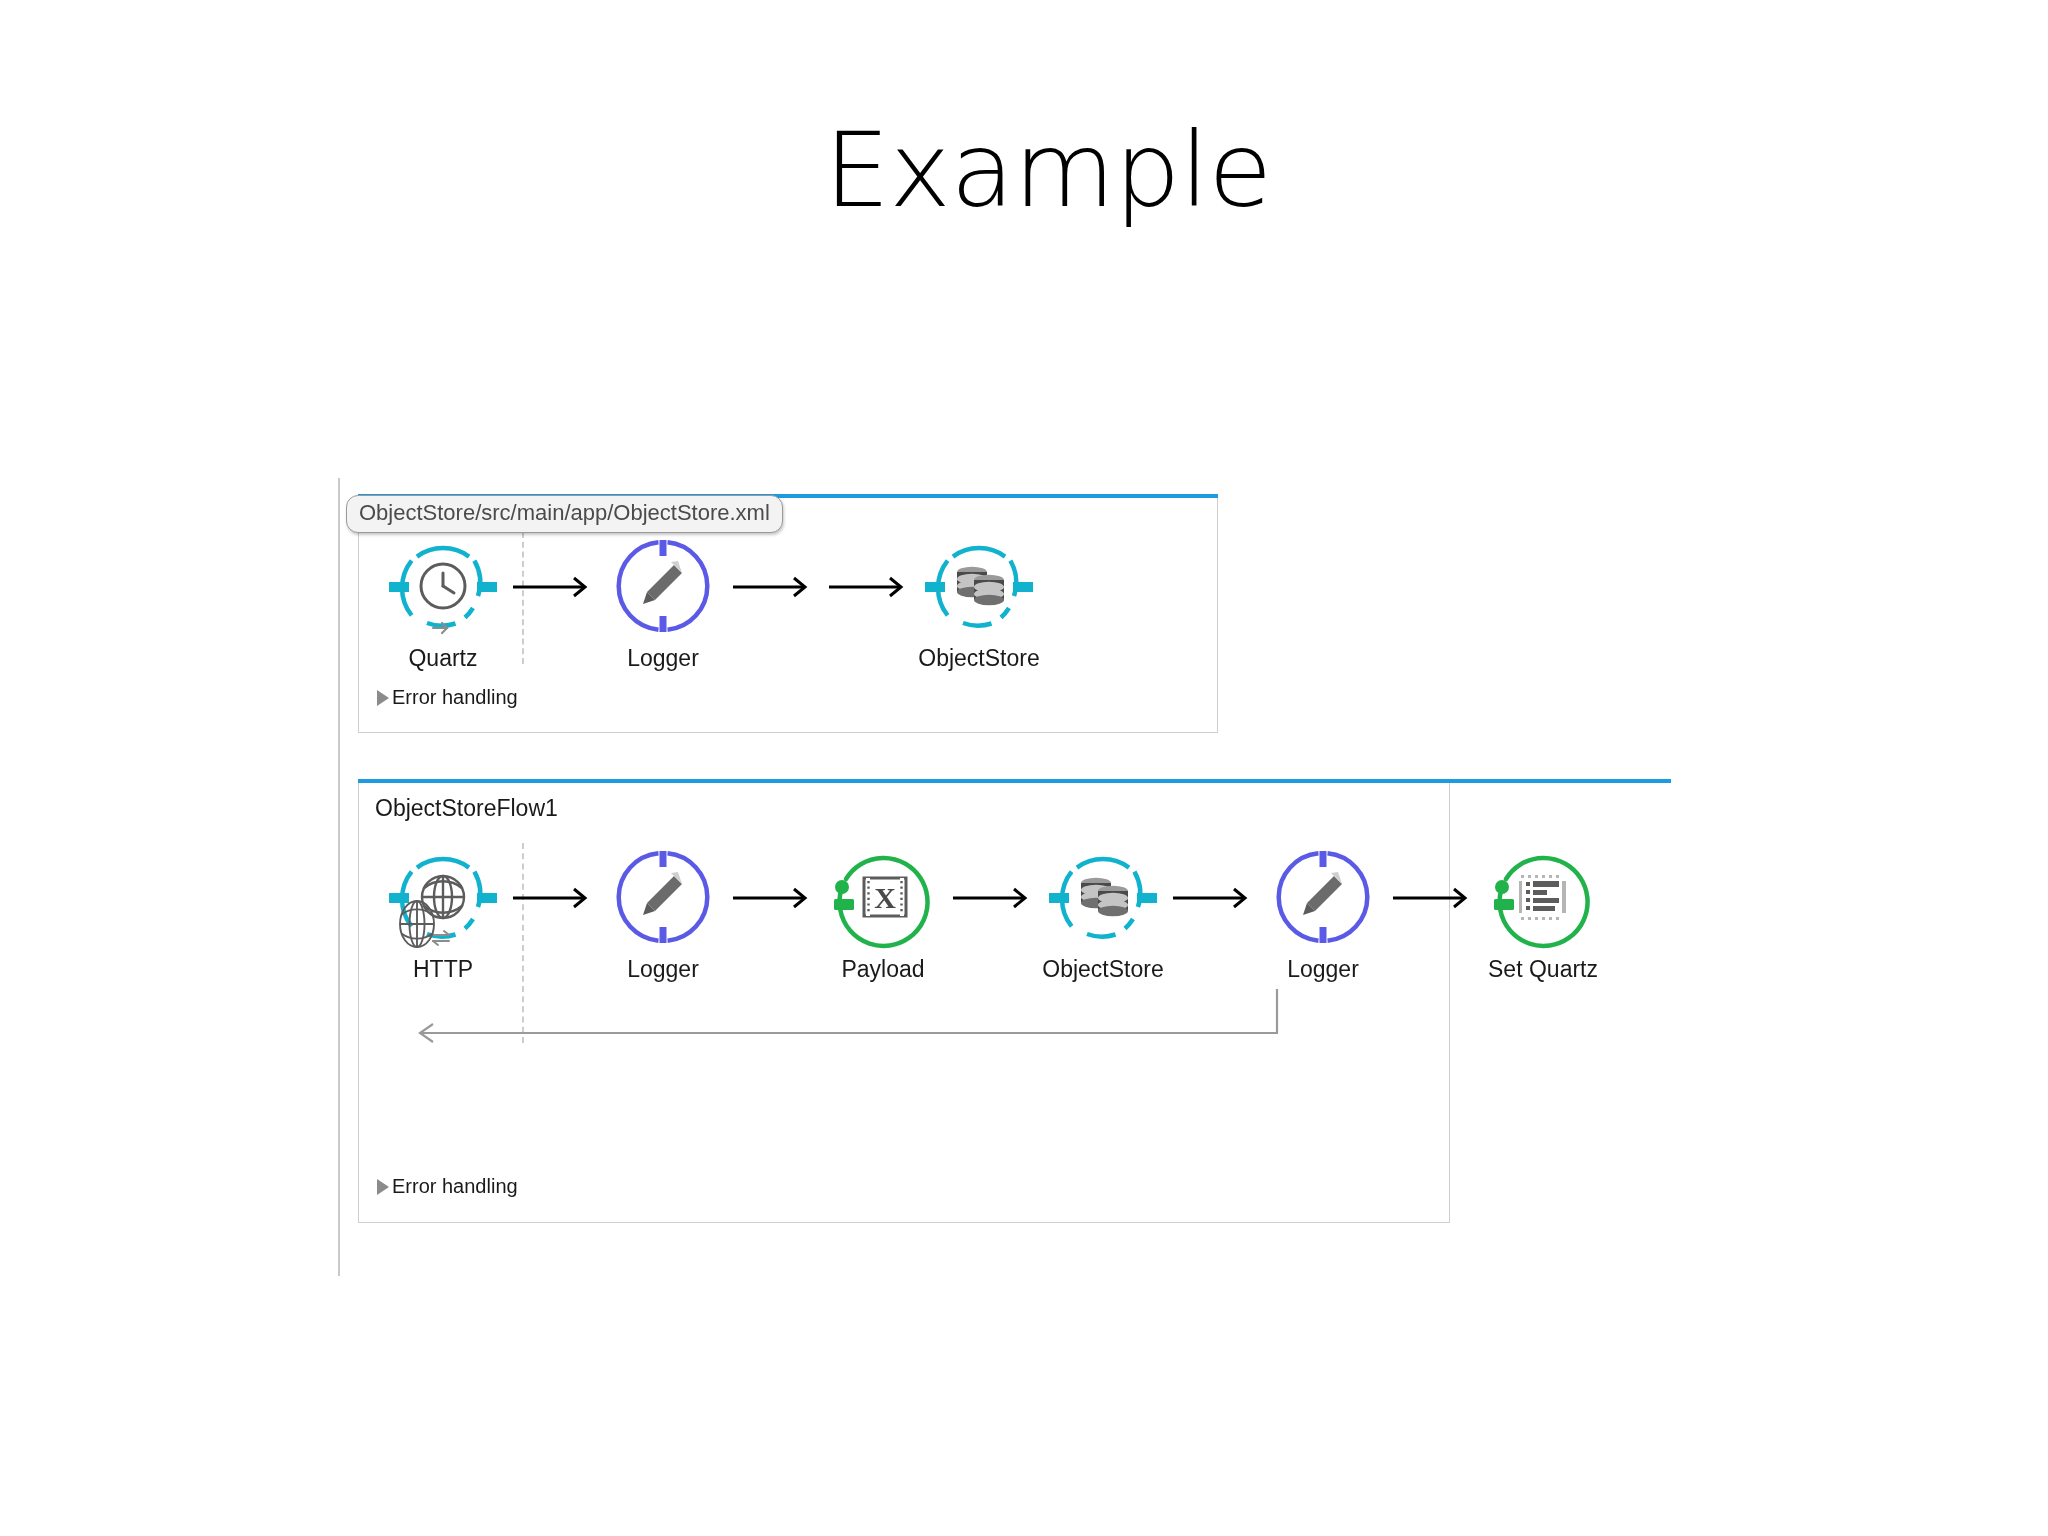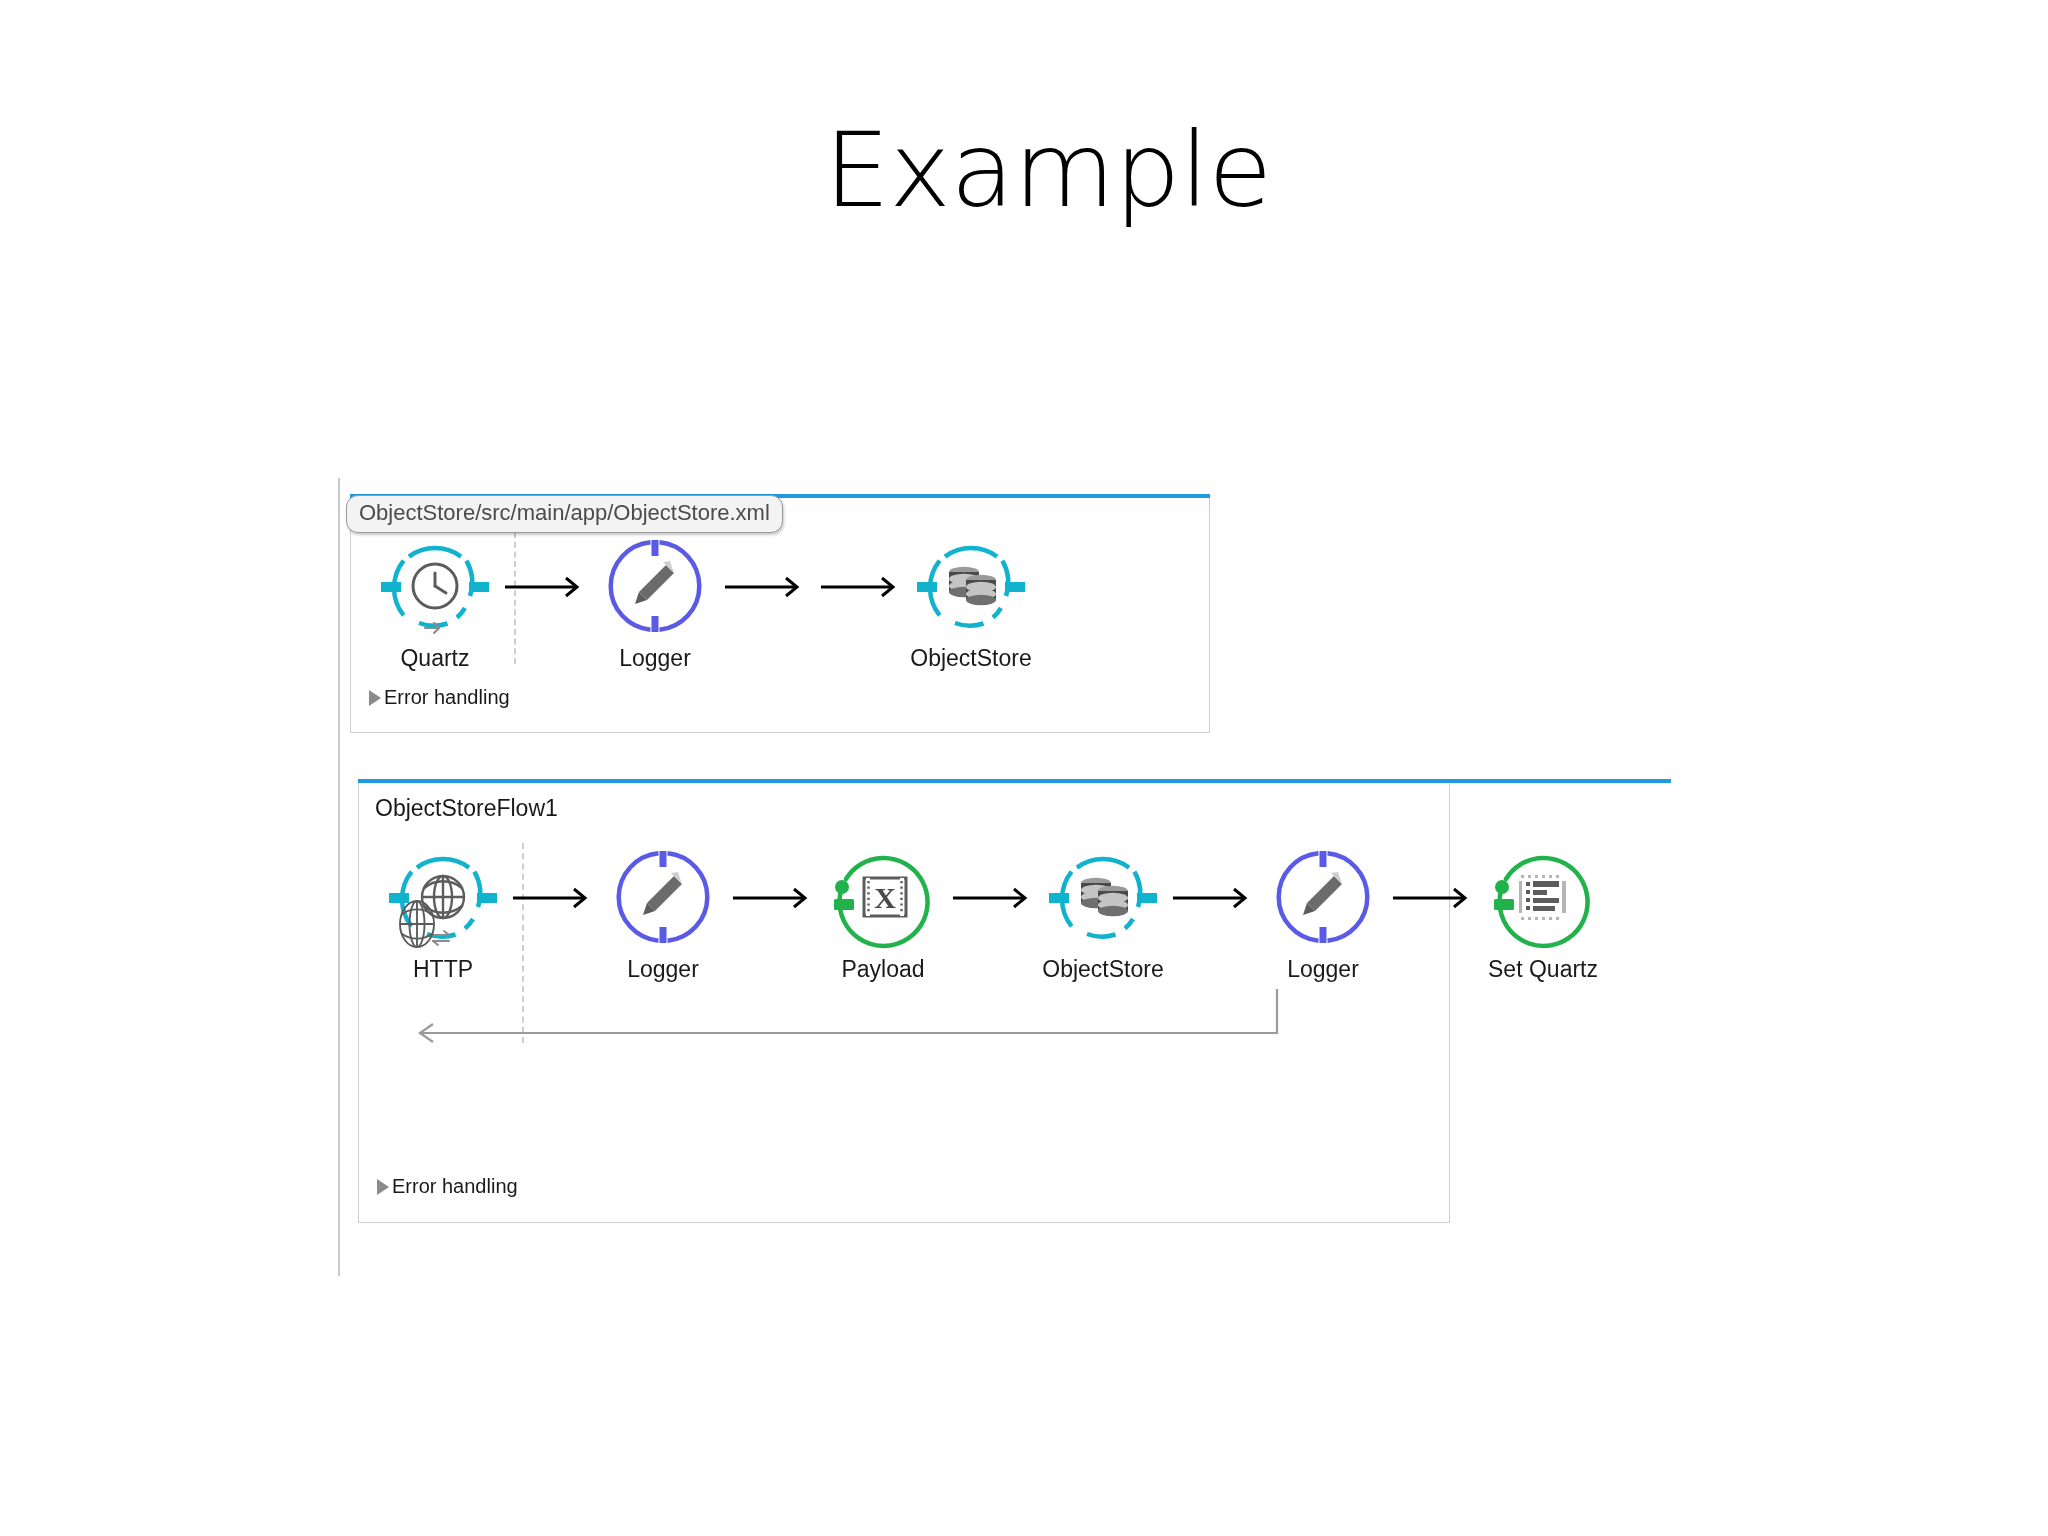--- a/index.html
+++ b/index.html
@@ -67,21 +67,21 @@
   .flow-title {
     position: absolute;
     font-size: 23px;
     color: #1a1a1a;
     font-family: "Liberation Sans", sans-serif;
     white-space: nowrap;
   }
 
   
   #flow-panel-1 {
-    left: 12px;
+    left: 20px;
     top: 20px;
     width: 860px;
     height: 235px;
   }
   #flow-panel-1 .flow-panel-topbar { width: 860px; }
 
   
   #flow-panel-2 {
     left: 20px;
     top: 305px;

